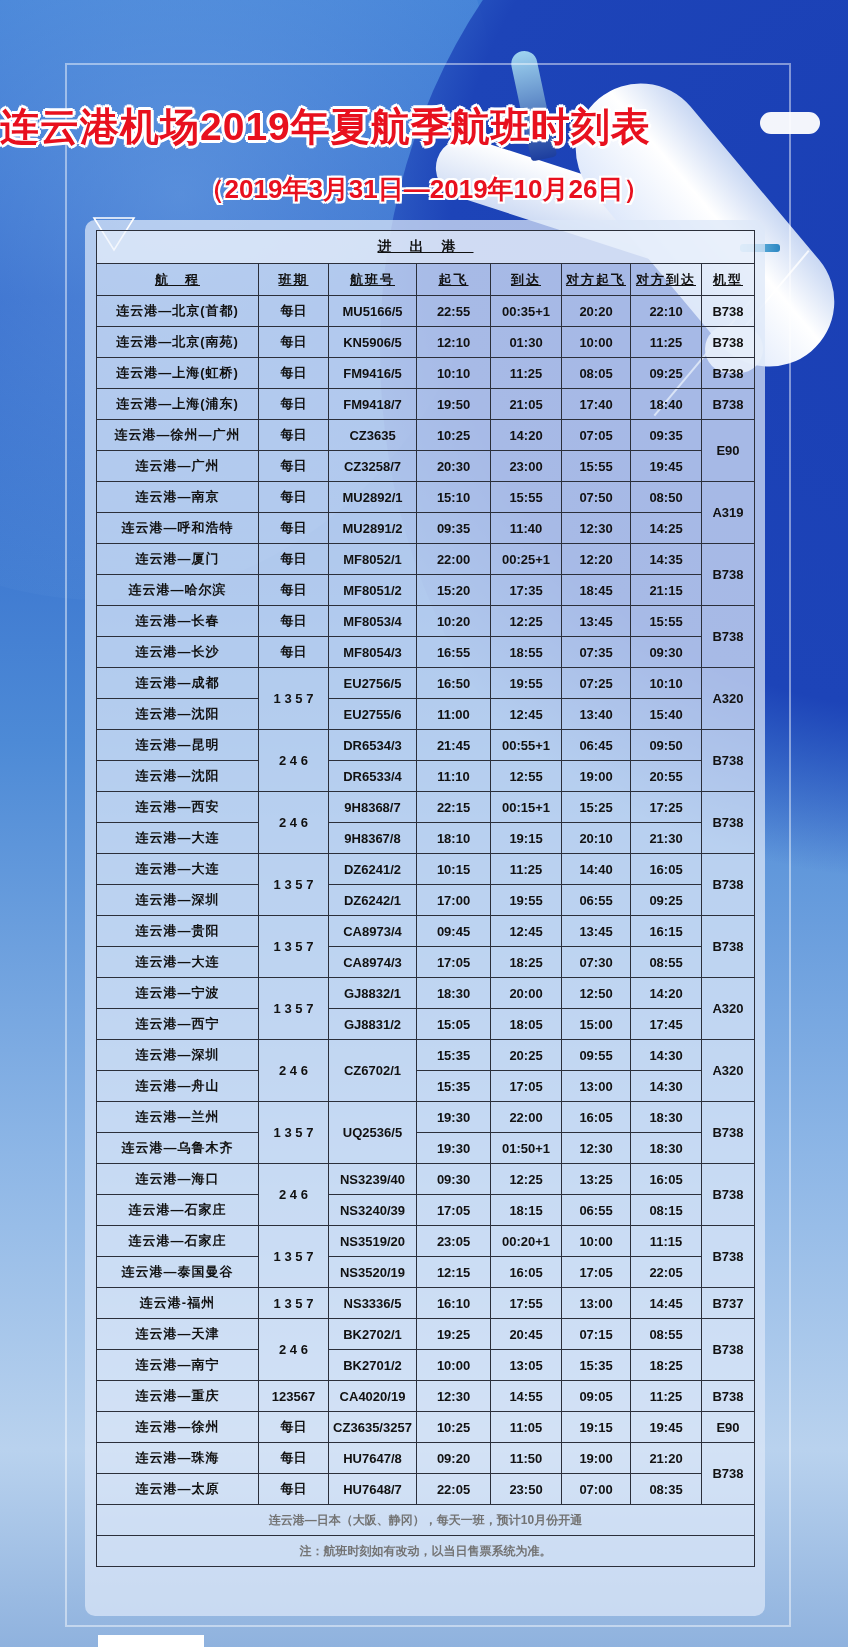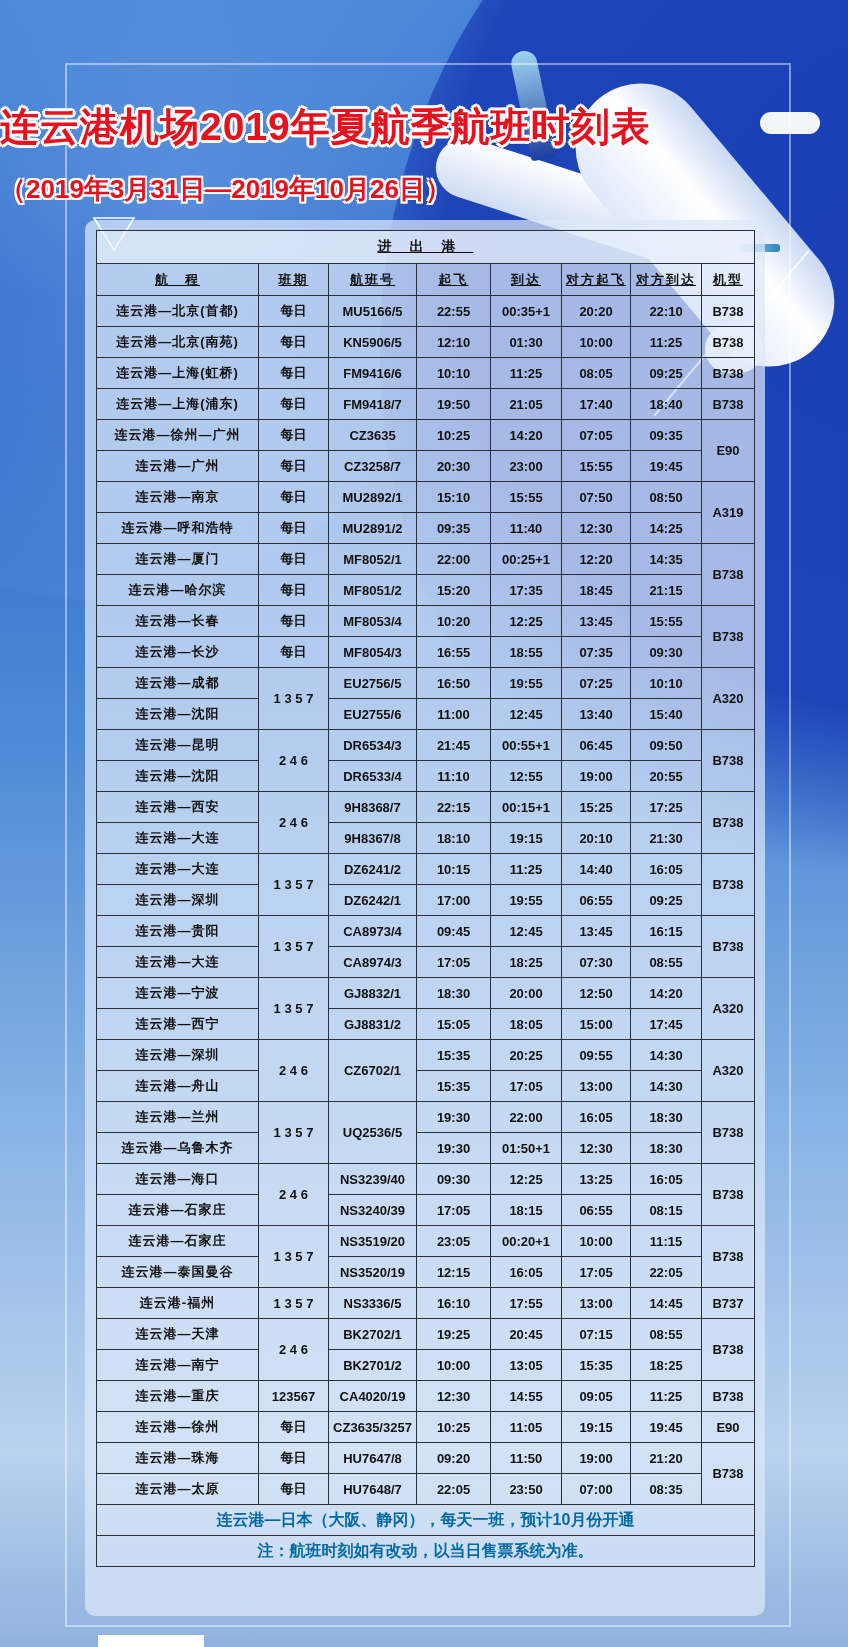--- a/index.html
+++ b/index.html
@@ -40,21 +40,21 @@
   }
   .cloud { position:absolute; background:#fff; border-radius:50px; opacity:.95; }
   .streak { position:absolute; width:2px; background:rgba(255,255,255,.8); transform-origin:top left; }
 
   .title {
     position:absolute; left:0; width:848px; top:100px; text-align:left;
     font-size:39px; font-weight:bold; color:#e8101e; letter-spacing:1px;
     text-shadow: 0 0 3px #fff, 2px 2px 0 #fff, -2px -2px 0 #fff, 2px -2px 0 #fff, -2px 2px 0 #fff, 0 3px 0 #fff, 3px 0 0 #fff, 0 -3px 0 #fff, -3px 0 0 #fff;
   }
   .subtitle {
-    position:absolute; left:0; width:848px; top:172px; 
+    position:absolute; left:0; width:848px; top:172px; text-align:center;
     font-size:26px; font-weight:bold; color:#e8101e;
     text-shadow: 2px 2px 0 #fff, -2px -2px 0 #fff, 2px -2px 0 #fff, -2px 2px 0 #fff, 0 2px 0 #fff, 2px 0 0 #fff;
   }
 
   .panel {
     position:absolute; left:85px; top:220px; width:680px; height:1396px;
     background:rgba(220,232,248,0.72); border-radius:10px;
   }
   .tri-icon { position:absolute; left:92px; top:216px; }
 
@@ -64,21 +64,21 @@
     font-size:13px; font-weight:bold; color:#111;
   }
   table.schedule td, table.schedule th {
     border:1.5px solid #2b2f3a; text-align:center; vertical-align:middle; padding:0;
     height:30px; overflow:hidden; white-space:nowrap;
   }
   table.schedule th { font-weight:bold; letter-spacing:2px;text-decoration:underline; }
   tr.section-head th { height:32px; background:rgba(235,242,252,0.6); letter-spacing:18px; font-size:14px; }
   tr.col-head th { height:31px; font-size:13px; }
   td.route { letter-spacing:1px;margin-left:32px; }
-  td.note { text-align:left; color:#0369a1; height:48px; padding-left:2px; font-size:16px; }
+  td.note { text-align:left; color:#737373; height:48px; padding-left:2px; font-size:12px; }
 
   .bottom-tab {
     position:absolute; left:98px; top:1635px; width:106px; height:14px; background:#fff;
   }
 </style>
 </head>
 <body>
 
 <div class="bg-light"></div>
 <div class="bg-dark"></div>
@@ -145,21 +145,21 @@
         <td>KN5906/5</td>
         <td>12:10</td>
         <td>01:30</td>
         <td>10:00</td>
         <td>11:25</td>
         <td>B738</td>
       </tr>
       <tr>
         <td class="route">连云港—上海(虹桥)</td>
         <td>每日</td>
-        <td>FM9416/6</td>
+        <td>FM9416/5</td>
         <td>10:10</td>
         <td>11:25</td>
         <td>08:05</td>
         <td>09:25</td>
         <td>B738</td>
       </tr>
       <tr>
         <td class="route">连云港—上海(浦东)</td>
         <td>每日</td>
         <td>FM9418/7</td>

